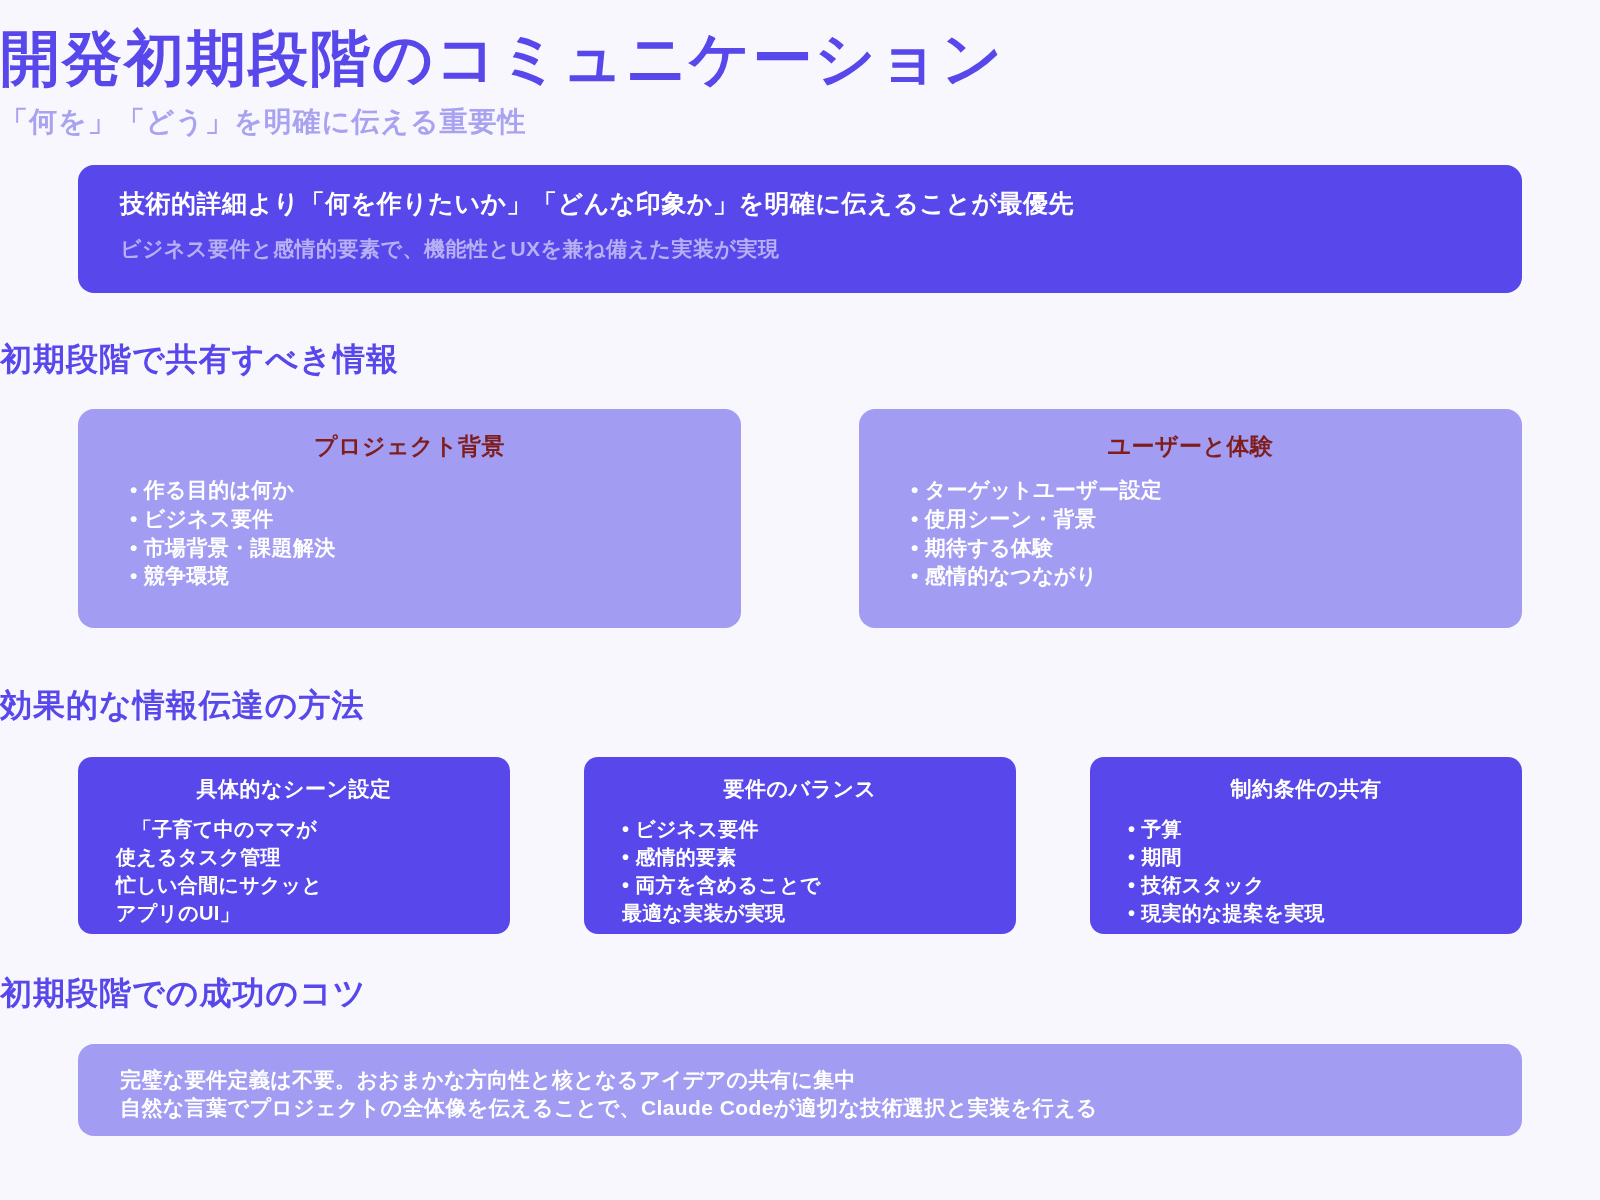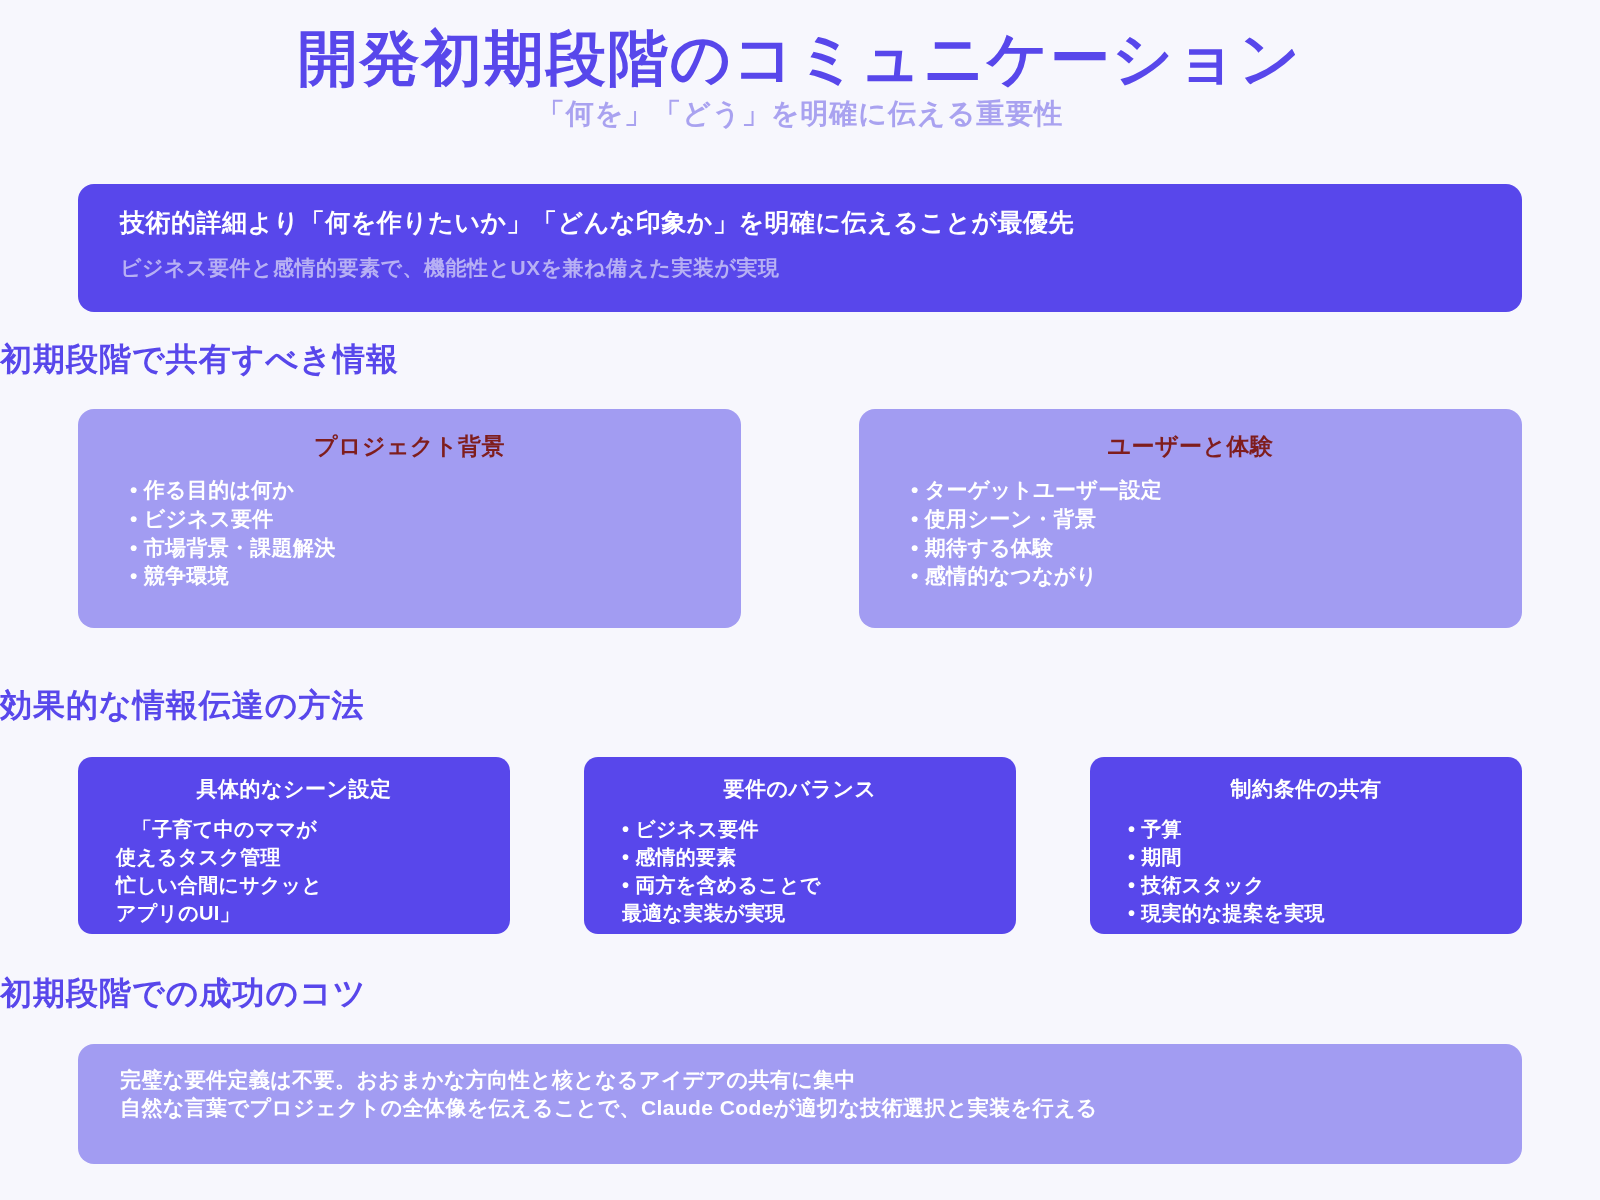--- a/index.html
+++ b/index.html
@@ -17,43 +17,42 @@
   .page {
     position: relative;
     width: 1600px;
     height: 1200px;
     box-sizing: border-box;
   }
 
   
   .header {
     padding-top: 24px;
-    text-align: center;
   }
   .main-title {
     margin: 0;
     font-size: 60px;
     font-weight: 700;
     letter-spacing: 2px;
     color: #5847eb;
     line-height: 1.18;
   }
   .sub-title {
-    margin: 0 0 0 0;
+    margin: 8px 0 0 0;
     font-size: 28px;
     font-weight: 700;
     color: #a9a2f0;
     letter-spacing: 1px;
   }
 
   
   .hero {
     position: absolute;
     left: 78px;
-    top: 184px;
+    top: 165px;
     width: 1444px;
     height: 128px;
     background: #5847eb;
     border-radius: 16px;
     box-sizing: border-box;
     padding: 22px 42px 0 42px;
   }
   .hero-line1 {
     font-size: 25px;
     font-weight: 700;
@@ -186,21 +185,21 @@
   .quote-block .qline.first {
     padding-left: 16px;
   }
 
   
   .footer-banner {
     position: absolute;
     left: 78px;
     top: 1044px;
     width: 1444px;
-    height: 120px;
+    height: 92px;
     background: #a29cf2;
     border-radius: 16px;
     box-sizing: border-box;
     padding: 22px 42px 0 42px;
   }
   .footer-line {
     font-size: 21px;
     font-weight: 700;
     color: #ffffff;
     line-height: 1.35;

